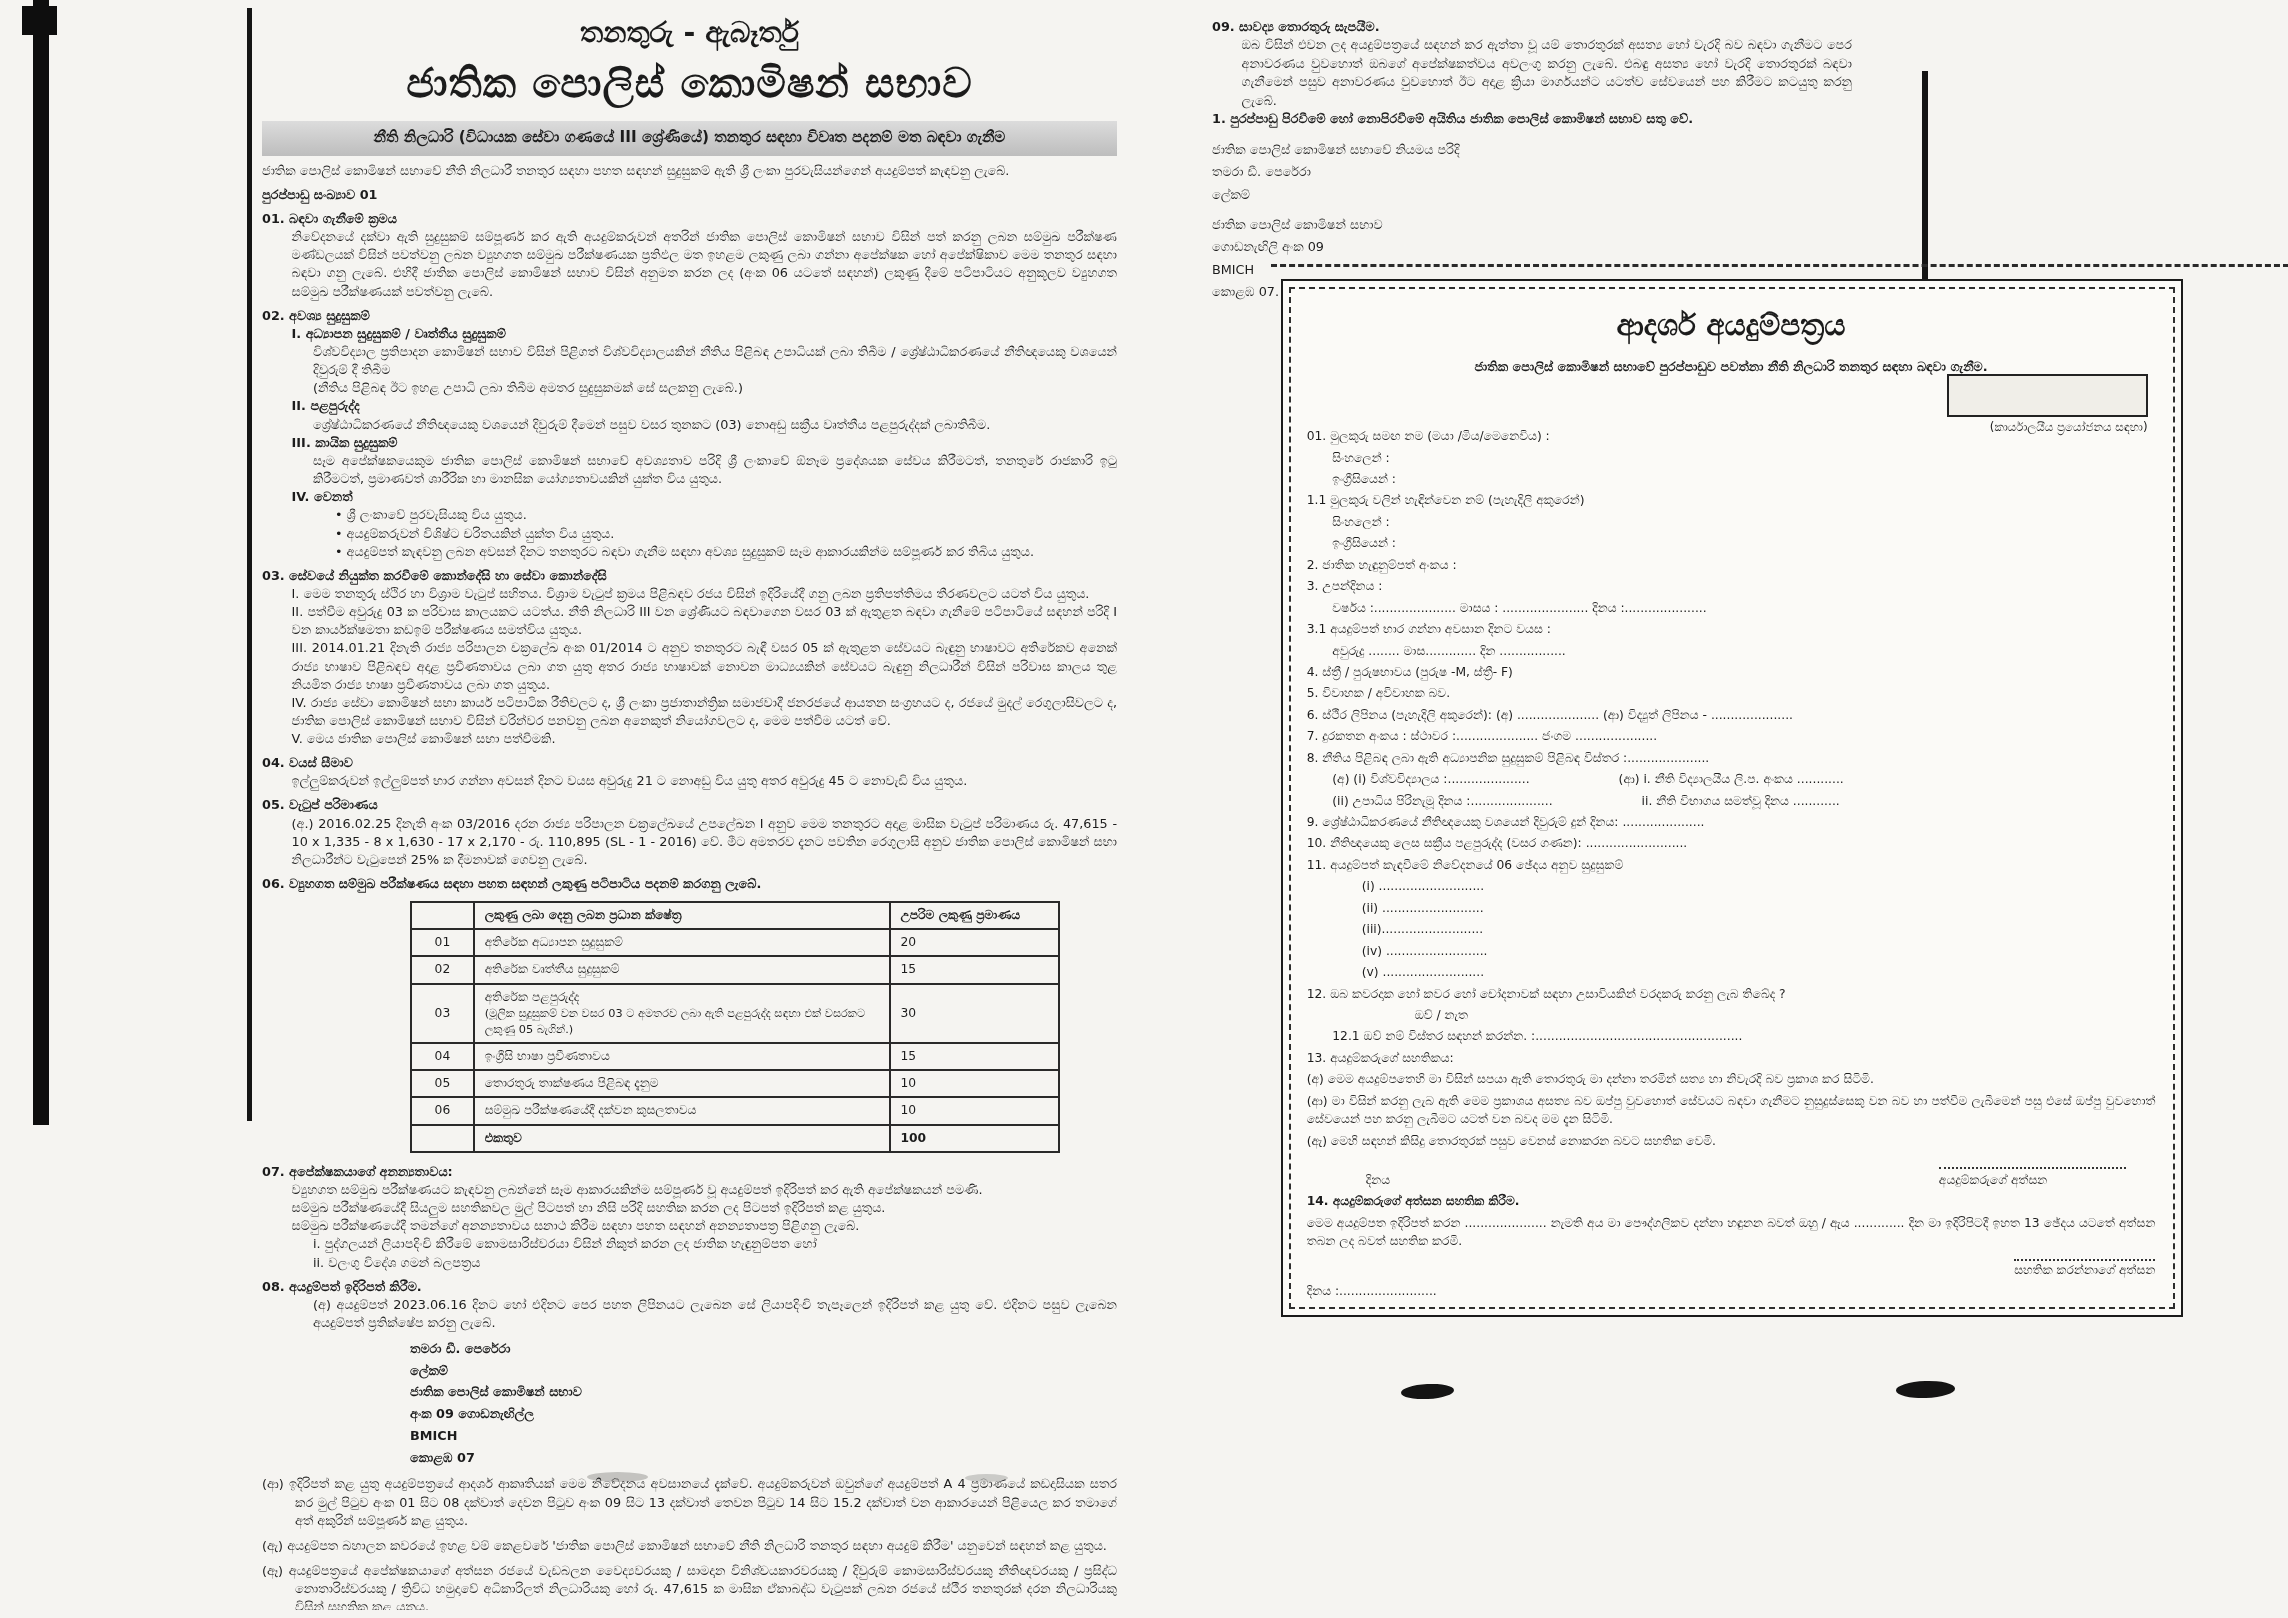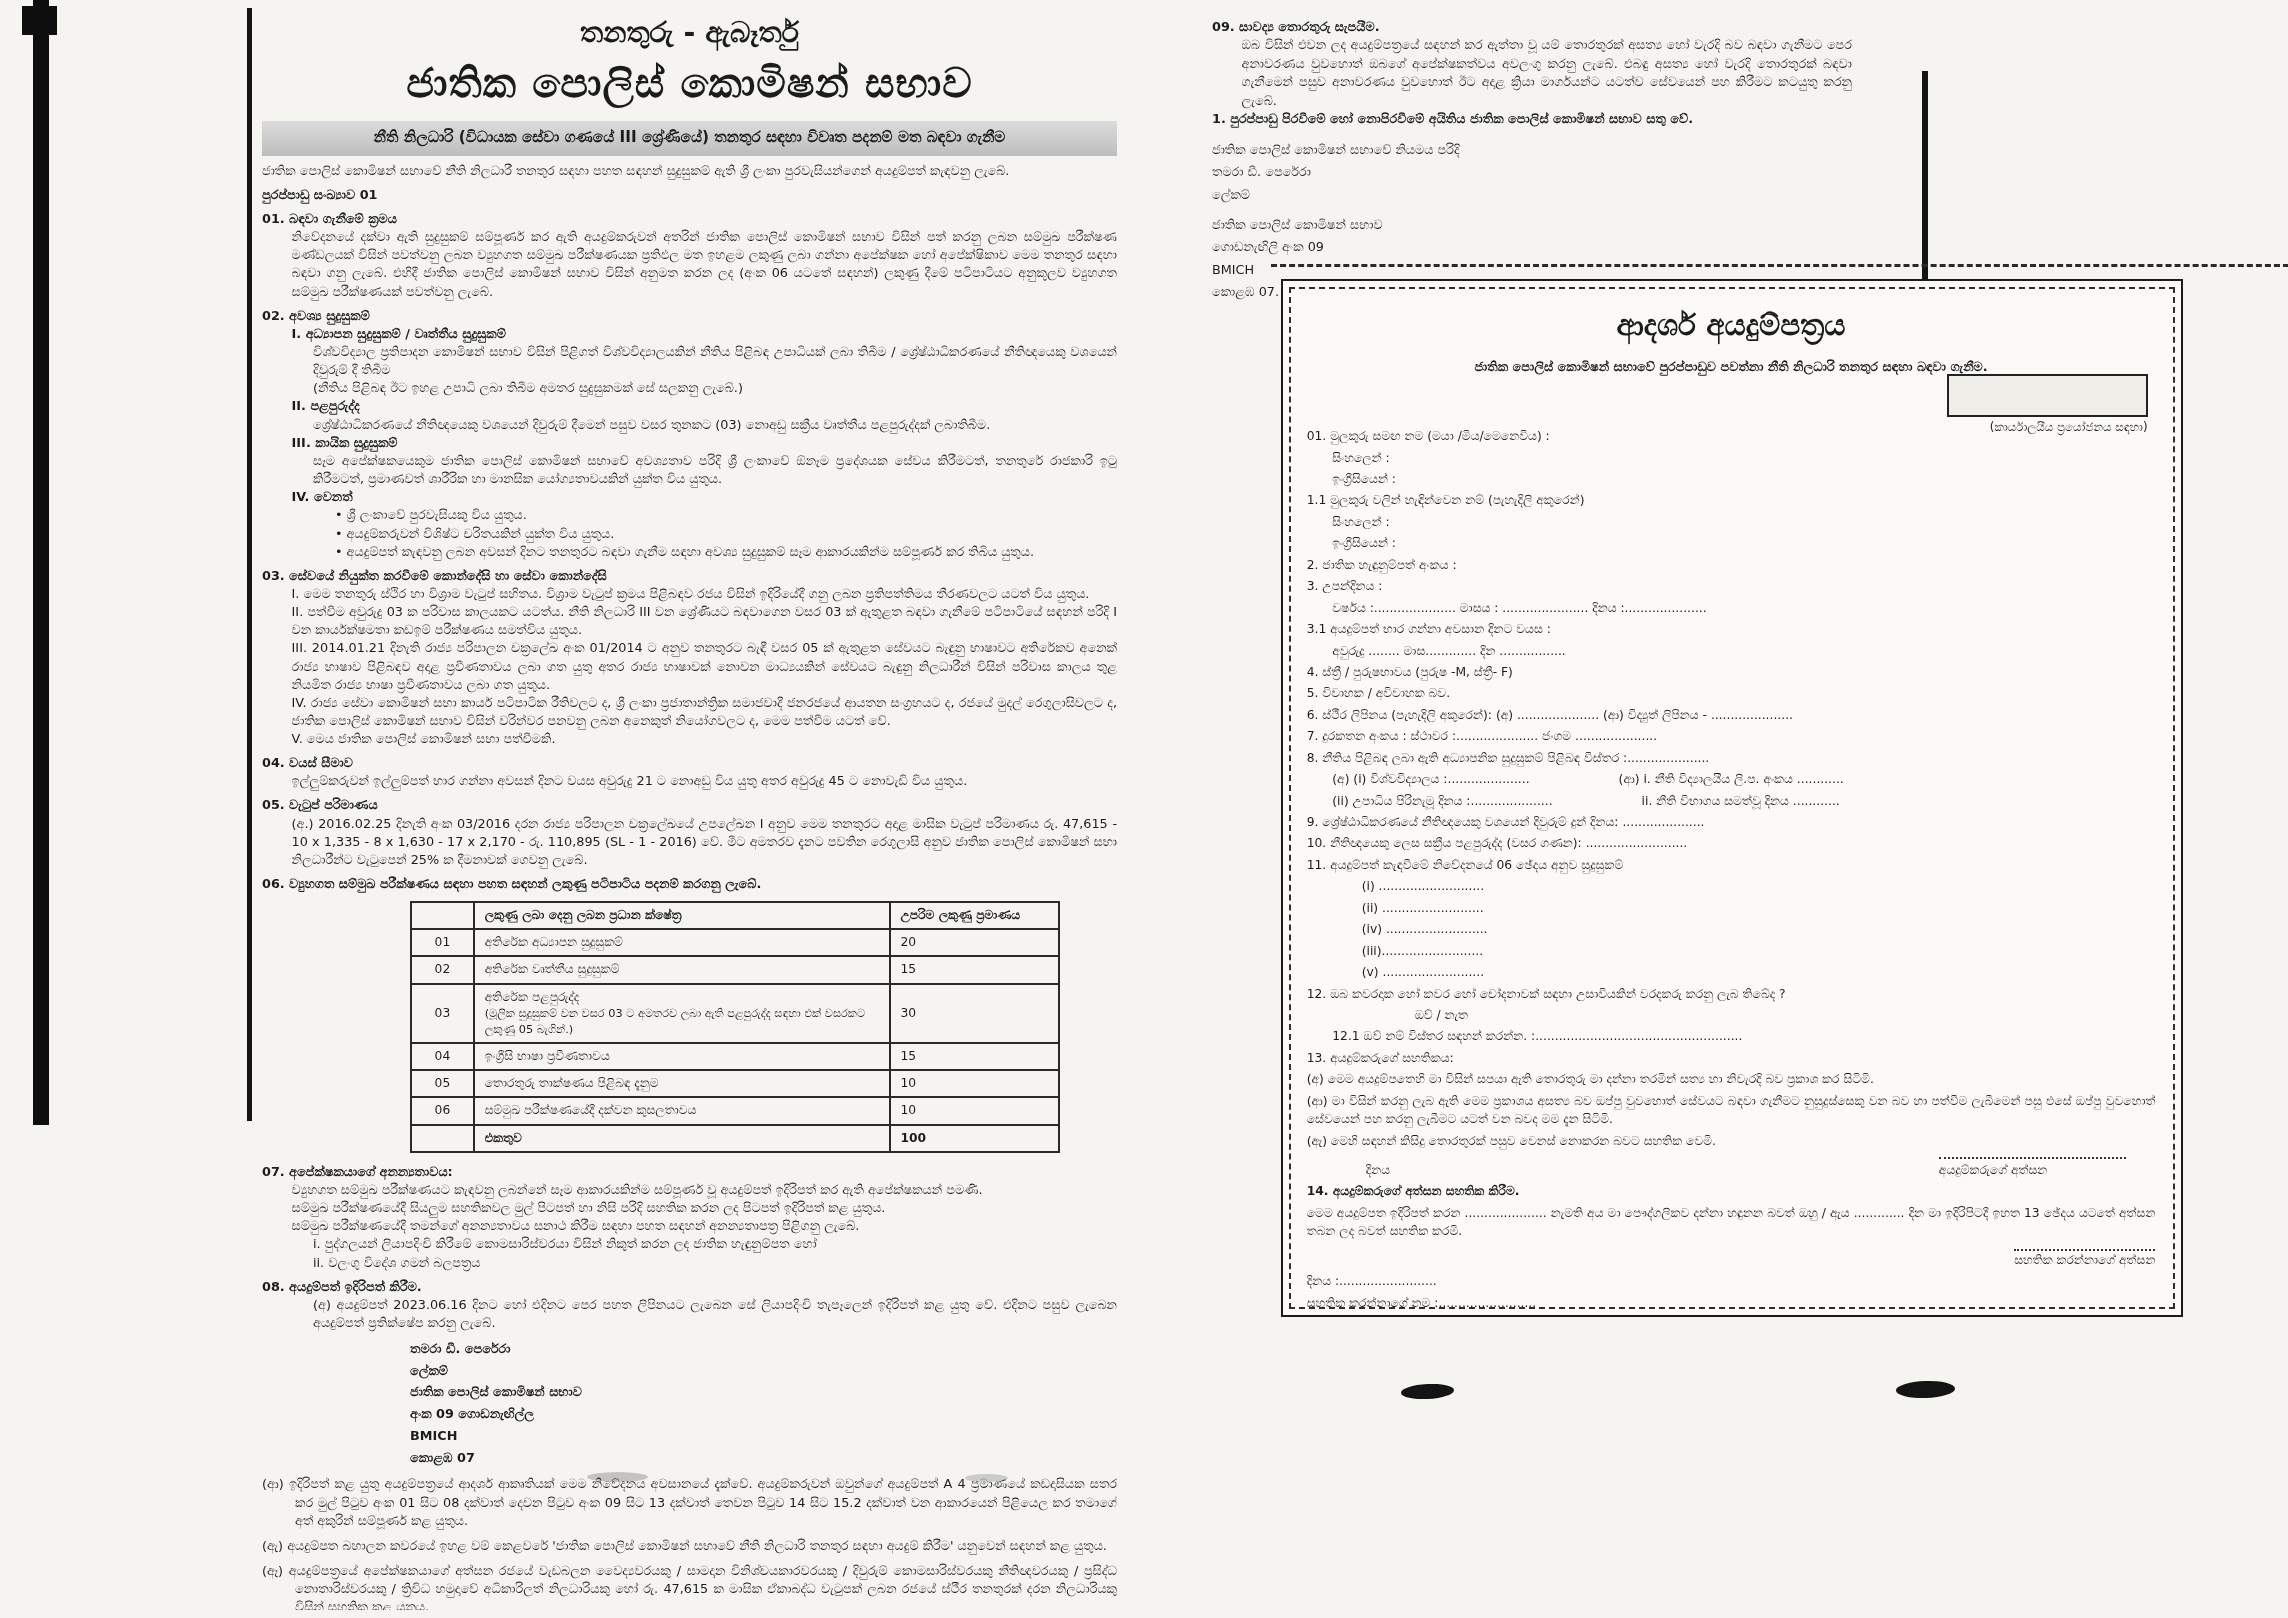--- a/index.html
+++ b/index.html
@@ -256,32 +256,32 @@
       </div>
       <div class="fld fsub two">
         <span>(ii) උපාධිය පිරිනැමූ දිනය :.....................</span>
         <span>ii. නීති විභාගය සමත්වූ දිනය ............</span>
       </div>
       <div class="fld">9.   ශ්‍රේෂ්ඨාධිකරණයේ නීතිඥයෙකු වශයෙන් දිවුරුම් දුන් දිනය: .....................</div>
       <div class="fld">10.  නීතිඥයෙකු ලෙස සක්‍රීය පළපුරුද්ද (වසර ගණන): ..........................</div>
       <div class="fld">11.  අයදුම්පත් කැඳවීමේ නිවේදනයේ 06 ඡේදය අනුව සුදුසුකම්</div>
       <div class="fld fsub2">(i) ...........................</div>
       <div class="fld fsub2">(ii) ..........................</div>
+      <div class="fld fsub2">(iii)..........................</div>
       <div class="fld fsub2">(iv) ..........................</div>
-      <div class="fld fsub2">(iii)..........................</div>
       <div class="fld fsub2">(v) ..........................</div>
       <div class="fld">12.  ඔබ කවරදාක හෝ කවර හෝ චෝදනාවක් සඳහා උසාවියකින් වරදකරු කරනු ලැබ තිබේද ?</div>
       <div class="fld" style="padding-left:108px;">ඔව් / නැත</div>
       <div class="fld fsub">12.1  ඔව් නම් විස්තර සඳහන් කරන්න. :.....................................................</div>
       <div class="fld">13.  අයදුම්කරුගේ සහතිකය:</div>
       <div class="fld">(අ)  මෙම අයදුම්පතෙහි මා විසින් සපයා ඇති තොරතුරු මා දන්නා තරමින්  සත්‍ය හා නිවැරදි බව ප්‍රකාශ කර සිටිමි.</div>
       <div class="fld">(ආ)  මා විසින් කරනු ලැබ ඇති මෙම ප්‍රකාශය අසත්‍ය බව ඔප්පු වුවහොත් සේවයට බඳවා ගැනීමට නුසුදුස්සෙකු වන බව හා පත්වීම ලැබීමෙන් පසු එසේ ඔප්පු වුවහොත් සේවයෙන් පහ කරනු ලැබීමට යටත් වන බවද මම දැන සිටිමි.</div>
       <div class="fld">(ඇ)  මෙහි සඳහන් කිසිදු තොරතුරක් පසුව වෙනස් නොකරන බවට සහතික වෙමි.</div>
 
-      <div class="sig-row" style="margin-top:7px;">
+      <div class="sig-row" style="margin-top:17px;">
         <span style="padding-left:59px;">දිනය</span>
         <span class="dotted-top" style="margin-right:29.6px;">අයදුම්කරුගේ අත්සන</span>
       </div>
 
       <div class="fld bold">14.   අයදුම්කරුගේ අත්සන සහතික කිරීම.</div>
       <div class="fld">මෙම අයදුම්පත ඉදිරිපත් කරන ..................... නැමති අය මා පෞද්ගලිකව දන්නා හඳුනන බවත් ඔහු / ඇය ............. දින මා ඉදිරිපිටදී ඉහත 13 ඡේදය යටතේ අත්සන තබන ලද බවත් සහතික කරමි.</div>
 
       <div class="sig-right">
         <span class="dotted-top">සහතික කරන්නාගේ අත්සන</span>
       </div>

